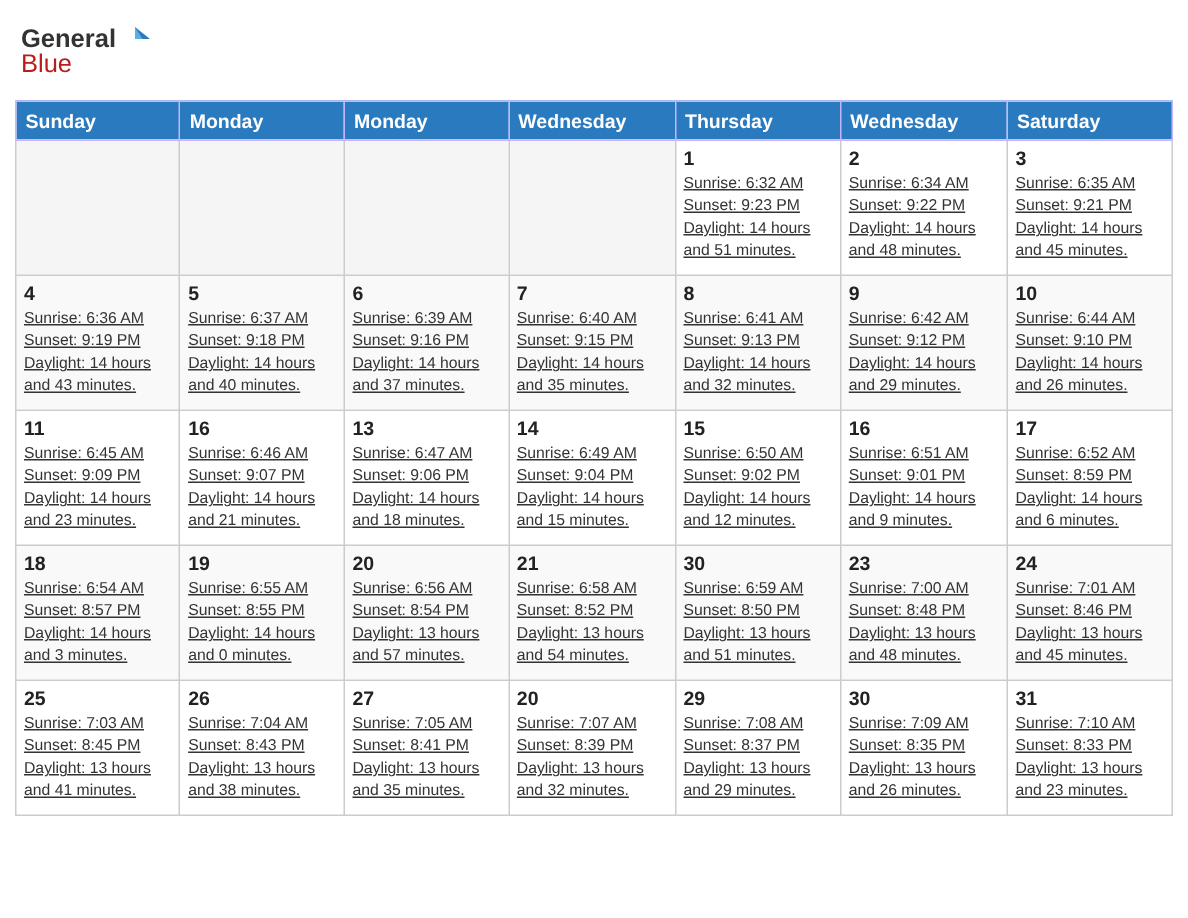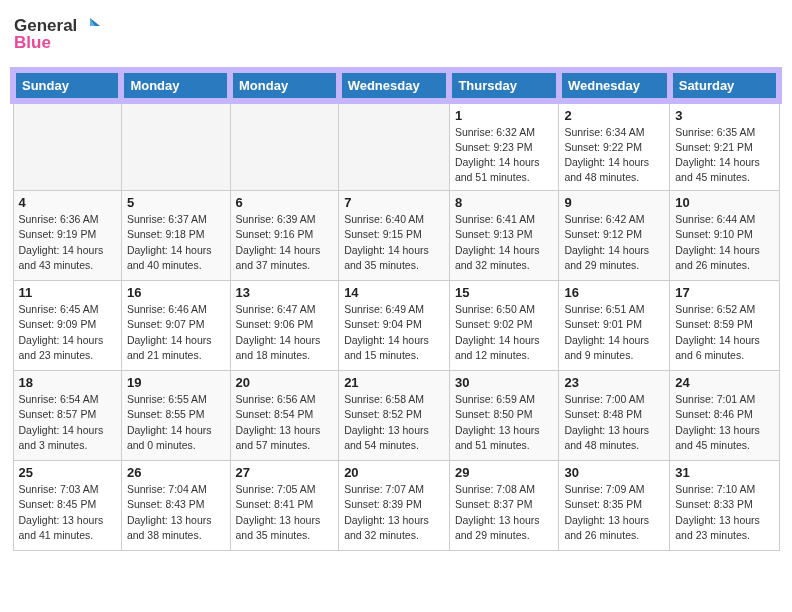--- a/index.html
+++ b/index.html
@@ -37,21 +37,21 @@
     .calendar {
       width: 100%;
       border-collapse: collapse;
     }
     .calendar th {
       background-color: #2a7abf;
       color: white;
       text-align: left;
       padding: 5px 6px;
       font-size: 13px;
-      border: 6px solid #c4b5fd;
+      border: 1px solid #c4b5fd;
     }
     .calendar td {
       vertical-align: top;
       border: 1px solid #ccc;
       padding: 4px 5px;
       width: 113px;
       height: 90px;
       background: #fff;
       font-size: 11px;
       color: #333;
@@ -62,39 +62,40 @@
     .day-number {
       font-size: 13px;
       font-weight: bold;
       margin-bottom: 2px;
       color: #222;
     }
     .day-info {
       font-size: 10.5px;
       line-height: 1.45;
       color: #333;
+      text-decoration: underline;
     }
     .row-alt td {
       background: #f9f9f9;
     }
   </style>
 </head>
 <body>
 
 <div class="header">
   <div class="logo">
   <div style="display:flex;flex-direction:column;align-items:flex-start;line-height:1.1;">
     <div style="display:flex;align-items:center;">
       <span style="font-size:17px;font-weight:bold;color:#333;">General</span>
       <svg width="20" height="20" viewBox="0 0 20 20" style="margin-left:3px;">
         <polygon points="10,2 20,10 10,10" fill="#2a7abf"></polygon>
         <polygon points="10,2 15,10 10,10" fill="#5aaee0"></polygon>
       </svg>
     </div>
-    <span style="font-size:17px;font-weight:bold;color:#ec4899;margin-top:-2px;">Blue</span>
+    <span style="font-size:17px;font-weight:normal;color:#b91c1c;margin-top:-2px;">Blue</span>
   </div>
 </div>
   <div class="title-area">
     <div class="month-year"></div>
     <div class="location"></div>
   </div>
 </div>
 
 <table class="calendar">
   <thead>

